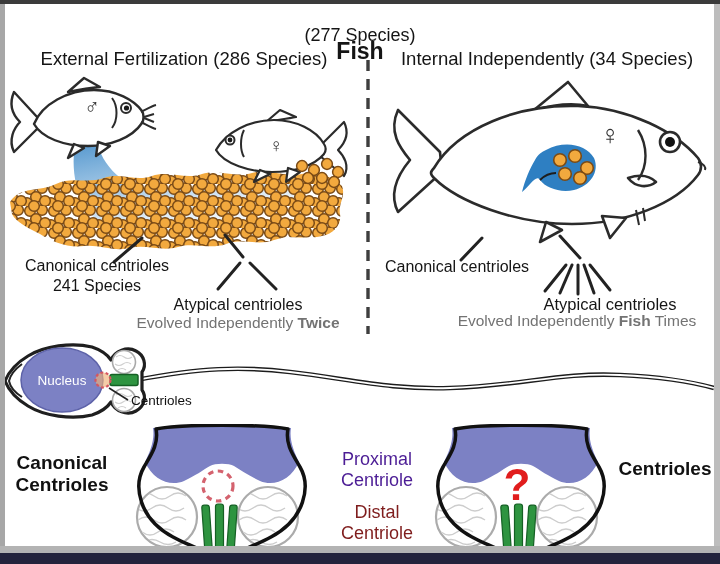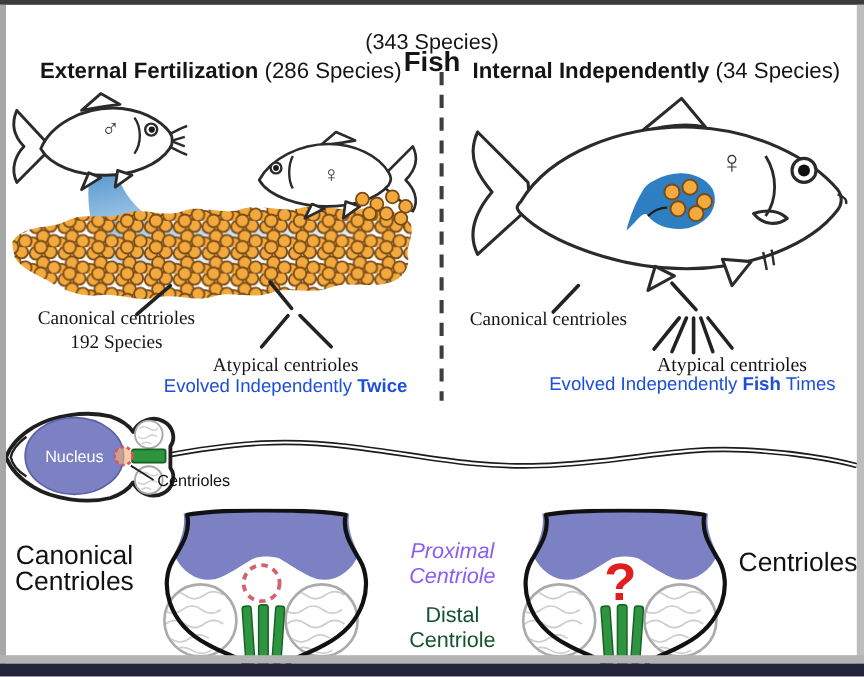--- a/index.html
+++ b/index.html
@@ -6,45 +6,45 @@
   .canvas{
     position:relative;width:720px;height:564px;background:#ffffff;
     font-family:"Liberation Sans","DejaVu Sans",sans-serif;color:#151515;
     overflow:hidden;
   }
   .abs{position:absolute;}
   .t-center{text-align:center;}
   .title-main{top:3px;left:0;width:720px;font-size:23px;font-weight:bold;line-height:24px;margin-top:36px;}
   .title-sub{top:25px;left:0;width:720px;font-size:18px;line-height:20px;}
   .panel-heading{top:48px;font-size:18.5px;line-height:21px;white-space:nowrap;}
-  .panel-heading b{font-weight:bold;}
+  .panel-heading b{font-weight:normal;}
   .heading-left{left:2px;width:364px;}
   .heading-right{left:378px;width:338px;}
-  .note{font-size:16px;line-height:20px;font-family:Liberation Serif, serif;}
-  .note-red{font-size:15.5px;line-height:18px;color:#1d4ed8;}
+  .note{font-size:16px;line-height:20px;}
+  .note-red{font-size:15.5px;line-height:18px;color:#737373;}
   .note-red b{font-weight:bold;}
-  .bigname{font-weight:normal;font-size:22px;line-height:22px;color:#111;}
+  .bigname{font-weight:bold;font-size:19px;line-height:22px;color:#111;}
   .midlabel{font-size:18px;line-height:21px;}
-  .red-lab{color:#8b5cf6;font-style:italic;}
-  .green-lab{color:#14532d;}
+  .red-lab{color:#4c1d95;}
+  .green-lab{color:#7f1d1d;}
   svg{position:absolute;display:block;}
   
   .frame-top{top:0;left:0;width:720px;height:4px;background:#3b3b3b;z-index:30;}
   .frame-left{top:4px;left:0;width:5px;height:549px;background:#a7a7a7;z-index:30;}
   .frame-right{top:4px;left:714px;width:6px;height:549px;background:#bdbdbd;z-index:30;}
   .frame-bottom-gray{top:546px;left:0;width:720px;height:7px;background:#b3b3b3;z-index:30;}
   .frame-bottom-dark{top:553px;left:0;width:720px;height:11px;background:#23233c;z-index:30;}
 </style>
 </head>
 <body>
 
 <div class="canvas">
 
   <div class="abs t-center title-main">Fish</div>
-  <div class="abs t-center title-sub">(343 Species)</div>
+  <div class="abs t-center title-sub">(277 Species)</div>
 
   <div class="abs t-center panel-heading heading-left">
     <b>External Fertilization</b>
     <span>(286 Species)</span>
   </div>
   <div class="abs t-center panel-heading heading-right">
     <b>Internal Independently</b>
     <span>(34 Species)</span>
   </div>
 
@@ -158,21 +158,21 @@
       <line x1="566" y1="213" x2="545" y2="239"></line>
       <line x1="572" y1="213" x2="560" y2="241"></line>
       <line x1="578" y1="213" x2="578" y2="242"></line>
       <line x1="584" y1="213" x2="594" y2="241"></line>
       <line x1="590" y1="213" x2="610" y2="238"></line>
     </g>
   </svg>
 
   <div class="abs t-center note" style="left:8px;top:256px;width:178px;">
     <div>Canonical centrioles</div>
-    <div>192 Species</div>
+    <div>241 Species</div>
   </div>
   <div class="abs t-center note" style="left:153px;top:295px;width:170px;">Atypical centrioles</div>
   <div class="abs t-center note-red" style="left:100px;top:314px;width:276px;">
     <span>Evolved Independently</span>
     <b>Twice</b><span></span>
   </div>
 
   <div class="abs t-center note" style="left:374px;top:257px;width:166px;">
     <div>Canonical centrioles</div>
   </div>

